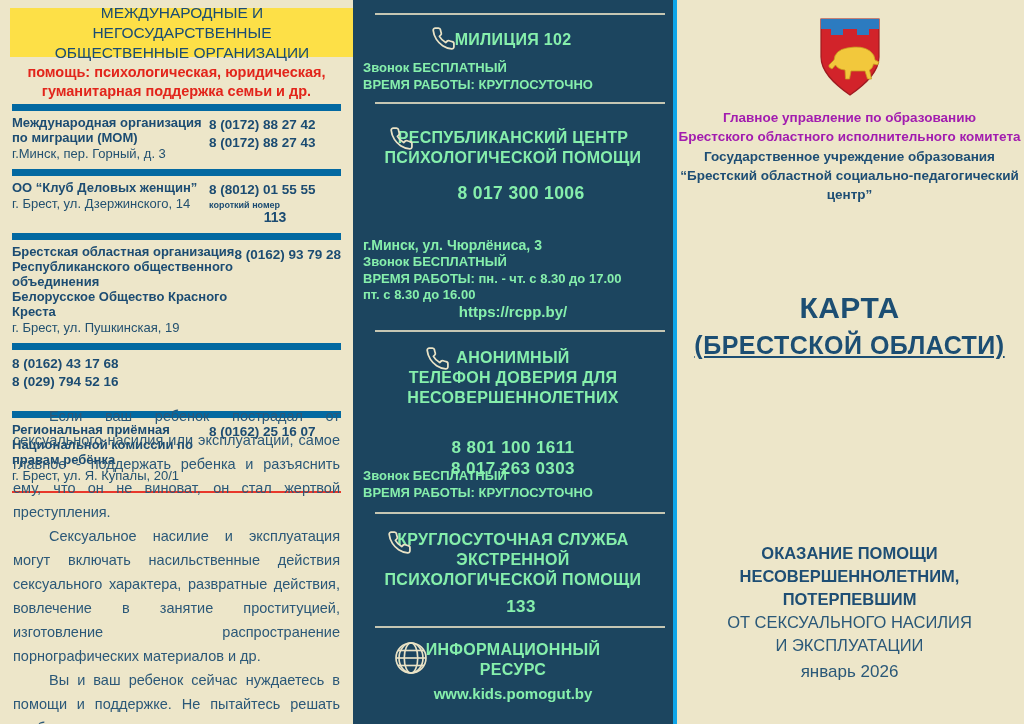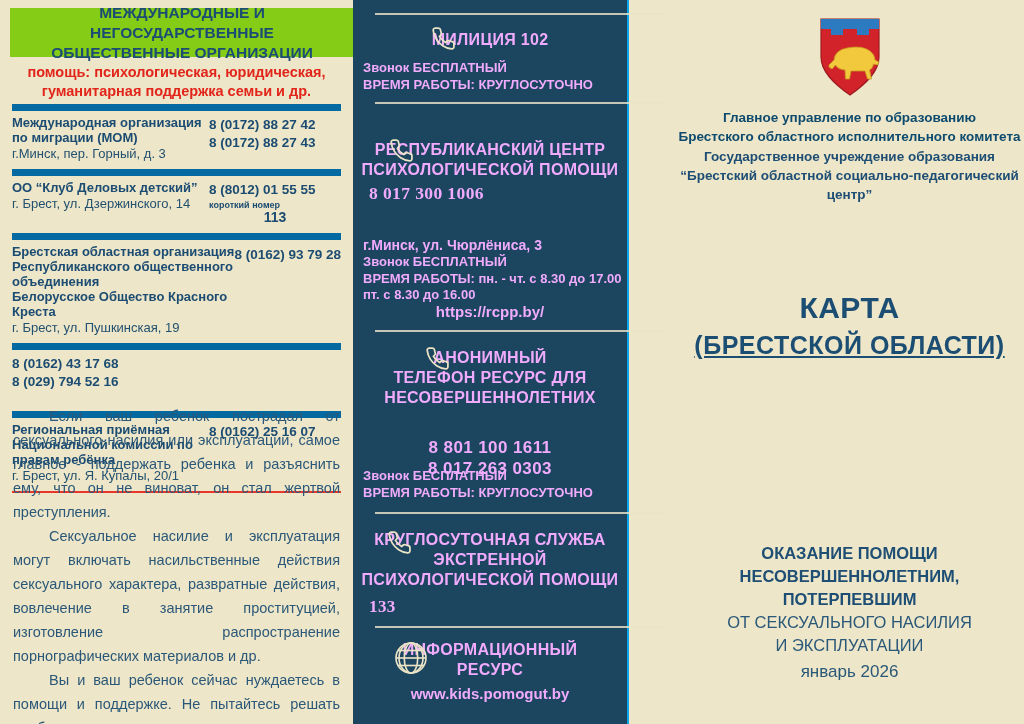--- a/index.html
+++ b/index.html
@@ -6,22 +6,22 @@
   .page{
     position:relative;width:1024px;height:724px;overflow:hidden;
     background:#EDE6C9;
     font-family:"Liberation Sans","DejaVu Sans",sans-serif;
     color:#1C4C72;
   }
   
   .panel-left{position:absolute;left:0;top:0;width:353px;height:724px;}
   .yellow-box{
     position:absolute;left:10px;top:8px;width:344px;height:49px;
-    background:#84cc16;display:flex;flex-direction:column;justify-content:center;
-    text-align:center;font-weight:bold;font-size:15.5px;line-height:20px;color:#1A4C74;
+    background:#fde047;display:flex;flex-direction:column;justify-content:center;
+    text-align:center;font-weight:normal;font-size:15.5px;line-height:20px;color:#1A4C74;
   }
   .left-subtitle{
     position:absolute;left:0;top:63px;width:100%;text-align:center;
     color:#E2251B;font-weight:bold;font-size:14.5px;line-height:19px;
   }
   .orgs{position:absolute;left:12px;top:104px;width:329px;}
   .org-row{border-top:7px solid #0369a1;display:flex;padding:4px 0 8px;position:relative;}
   .org-info{flex:1;min-width:0;}
   .org-name{font-weight:bold;font-size:13px;line-height:15px;color:#1C4C72;}
   .org-addr{font-size:13px;line-height:15px;color:#235170;margin-top:1px;}
@@ -33,41 +33,41 @@
   .row-wide .org-phones{position:absolute;right:0;top:5px;width:auto;}
   .org-bottom-line{border-top:2px solid #E8382B;height:0;}
   .r1{min-height:40px}.r2{min-height:37px}.r3{min-height:67px}.r4{min-height:49px}.r5{min-height:57px}
   .body-text{
     position:absolute;left:13px;top:404px;width:327px;
     text-align:justify;font-size:14.5px;line-height:24px;color:#2B5878;
   }
   .body-text p{margin:0;text-indent:36px;}
   
   .panel-mid{
-    position:absolute;left:353px;top:0;width:276px;height:724px;
-    background:#1C455F;color:#f0abfc;border-right:2px solid #0ea5e9;box-sizing:border-box;
+    position:absolute;left:353px;top:0;width:324px;height:724px;
+    background:#1C455F;color:#86efac;border-right:4px solid #0ea5e9;box-sizing:border-box;
   }
   .divider{position:absolute;left:22px;width:290px;height:2px;background:rgba(234,227,198,0.82);}
   .d1{top:13px}.d2{top:102px}.d3{top:330px}.d4{top:512px}.d5{top:626px}
   .sec{position:absolute;left:0;width:100%;}
   .sec-title{
     position:relative;text-align:center;font-weight:bold;
     font-size:16px;line-height:20px;letter-spacing:0.3px;
   }
   .sec-icon{position:absolute;}
   .mid-notes{position:absolute;left:10px;font-weight:bold;font-size:13px;line-height:16.5px;}
-  .mid-phone{position:absolute;left:16px;width:100%;font-weight:bold;font-size:17.5px;letter-spacing:0.4px;font-family:Liberation Serif, serif;}
+  .mid-phone{position:absolute;left:8px;width:100%;text-align:center;font-weight:bold;font-size:17.5px;letter-spacing:0.4px;}
   .mid-phones2{position:absolute;left:0;width:100%;text-align:center;font-weight:bold;font-size:17px;line-height:21px;letter-spacing:0.4px;margin-top:22px;}
   .mid-link{position:absolute;left:0;width:100%;text-align:center;font-size:15px;font-weight:bold;}
   svg.ph{width:25px;height:25px;stroke:#EAE3C6;fill:none;stroke-width:1.7;stroke-linecap:round;stroke-linejoin:round;}
   svg.gl{width:36px;height:36px;stroke:#EAE3C6;fill:none;stroke-width:1.1;}
   
   .panel-right{position:absolute;left:675px;top:0;width:349px;height:724px;text-align:center;}
   .crest{position:absolute;left:50%;transform:translateX(-50%);top:13px;width:74px;height:84px;}
-  .rp-org1{position:absolute;left:0;top:108px;width:100%;font-weight:bold;font-size:13.5px;line-height:19px;color:#0c4a6e;}
+  .rp-org1{position:absolute;left:0;top:108px;width:100%;font-weight:bold;font-size:13.5px;line-height:19px;color:#a21caf;}
   .rp-org2{position:absolute;left:0;top:147px;width:100%;font-weight:bold;font-size:13.5px;line-height:19px;color:#1E4E74;}
   .rp-title{position:absolute;left:0;top:288px;width:100%;font-weight:bold;color:#1C4E73;}
   .rp-title .big{font-size:30px;line-height:40px;letter-spacing:0.5px;}
   .rp-title .med{font-size:25px;line-height:34px;letter-spacing:0.5px;text-decoration:underline;}
   .rp-help{position:absolute;left:0;top:542px;width:100%;font-size:16.5px;line-height:23px;color:#1E4E74;}
   .rp-help .b{font-weight:bold;}
   .rp-help .n{font-weight:normal;color:#2A5878;}
   .rp-date{position:absolute;left:0;top:662px;width:100%;font-size:17px;color:#2A5878;}
 </style>
 </head>
@@ -93,21 +93,21 @@
           <div class="org-addr">г.Минск, пер. Горный, д. 3</div>
         </div>
         <div class="org-phones">
           <div>8 (0172) 88 27 42</div>
           <div>8 (0172) 88 27 43</div>
         </div>
       </div>
 
       <div class="org-row r2">
         <div class="org-info">
-          <div class="org-name">ОО “Клуб Деловых детский”</div>
+          <div class="org-name">ОО “Клуб Деловых женщин”</div>
           <div class="org-addr">г. Брест, ул. Дзержинского, 14</div>
         </div>
         <div class="org-phones">
           <div>8 (8012) 01 55 55</div>
           <div class="short-label">короткий номер</div>
           <div class="short-number">113</div>
         </div>
       </div>
 
       <div class="org-row r3 row-wide">
@@ -163,21 +163,21 @@
             </svg>
         </span>
         <span>МИЛИЦИЯ 102</span>
       </div>
     </div>
     <div class="mid-notes" style="top:60px">
       <div>Звонок БЕСПЛАТНЫЙ</div>
       <div>ВРЕМЯ РАБОТЫ: КРУГЛОСУТОЧНО</div>
     </div>
 
-    <div class="sec" style="top:140px">
+    <div class="sec" style="top:128px">
       <div class="sec-title">
         <span class="sec-icon" style="left:36px;top:-2px">
           <svg class="ph" viewBox="0 0 24 24">
               <path d="M22 16.92v3a2 2 0 0 1-2.18 2 19.79 19.79 0 0 1-8.63-3.07 19.5 19.5 0 0 1-6-6 19.79 19.79 0 0 1-3.07-8.67A2 2 0 0 1 4.11 2h3a2 2 0 0 1 2 1.72 12.84 12.84 0 0 0 .7 2.81 2 2 0 0 1-.45 2.11L8.09 9.91a16 16 0 0 0 6 6l1.27-1.27a2 2 0 0 1 2.11-.45 12.84 12.84 0 0 0 2.81.7A2 2 0 0 1 22 16.92z"></path>
             </svg>
         </span>
         <div>РЕСПУБЛИКАНСКИЙ ЦЕНТР</div>
         <div>ПСИХОЛОГИЧЕСКОЙ ПОМОЩИ</div>
       </div>
     </div>
@@ -191,21 +191,21 @@
     <div class="mid-link" style="top:303px">https://rcpp.by/</div>
 
     <div class="sec" style="top:348px">
       <div class="sec-title">
         <span class="sec-icon" style="left:72px;top:-2px">
           <svg class="ph" viewBox="0 0 24 24">
               <path d="M22 16.92v3a2 2 0 0 1-2.18 2 19.79 19.79 0 0 1-8.63-3.07 19.5 19.5 0 0 1-6-6 19.79 19.79 0 0 1-3.07-8.67A2 2 0 0 1 4.11 2h3a2 2 0 0 1 2 1.72 12.84 12.84 0 0 0 .7 2.81 2 2 0 0 1-.45 2.11L8.09 9.91a16 16 0 0 0 6 6l1.27-1.27a2 2 0 0 1 2.11-.45 12.84 12.84 0 0 0 2.81.7A2 2 0 0 1 22 16.92z"></path>
             </svg>
         </span>
         <div>АНОНИМНЫЙ</div>
-        <div>ТЕЛЕФОН РЕСУРС ДЛЯ</div>
+        <div>ТЕЛЕФОН ДОВЕРИЯ ДЛЯ</div>
         <div>НЕСОВЕРШЕННОЛЕТНИХ</div>
       </div>
     </div>
     <div class="mid-phones2" style="top:415px">
       <div>8 801 100 1611</div>
       <div>8 017 263 0303</div>
     </div>
     <div class="mid-notes" style="top:468px">
       <div>Звонок БЕСПЛАТНЫЙ</div>
       <div>ВРЕМЯ РАБОТЫ: КРУГЛОСУТОЧНО</div>

